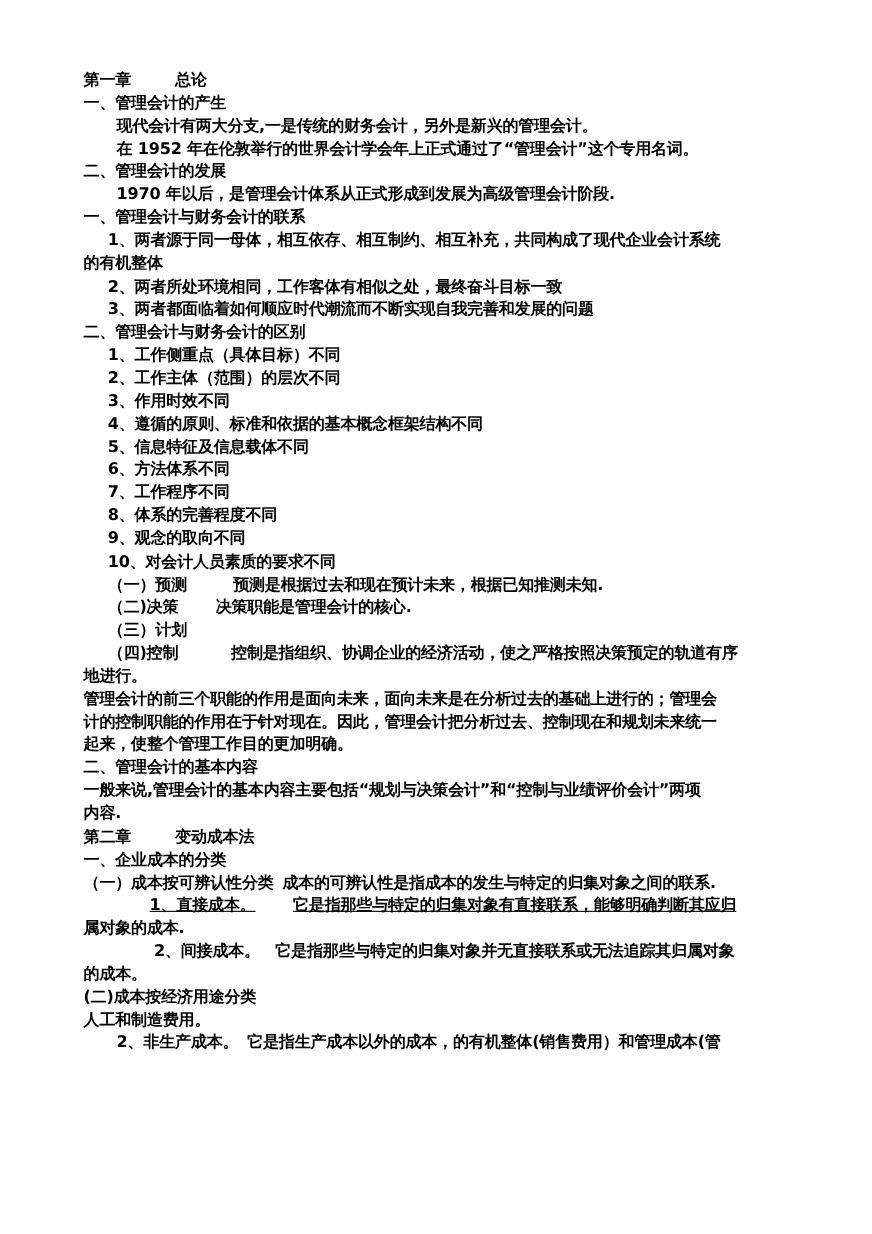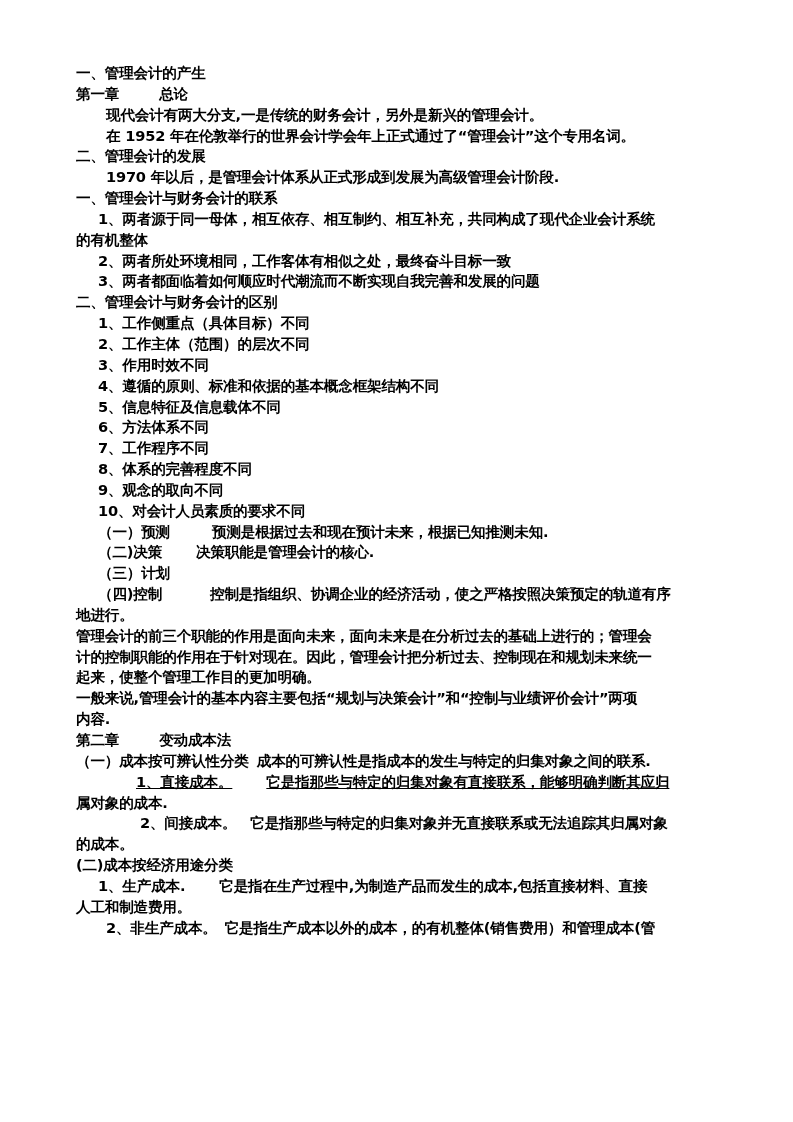--- a/index.html
+++ b/index.html
@@ -41,24 +41,24 @@
     .gap-ctl { width: 48px; }
     .gap-s { width: 14px; }
     .gap-m { width: 34px; }
     .gap-sm { width: 8px; }
   </style>
 </head>
 <body>
 
 <div class="page">
 
-  <div class="line">一、管理会计的产生</div>
   <div class="line">
     <span>第一章</span><span class="gap gap-ch"></span><span>总论</span>
   </div>
+  <div class="line">一、管理会计的产生</div>
   <div class="line indent2">现代会计有两大分支,一是传统的财务会计，另外是新兴的管理会计。</div>
   <div class="line indent2">在 1952 年在伦敦举行的世界会计学会年上正式通过了“管理会计”这个专用名词。</div>
   <div class="line">二、管理会计的发展</div>
   <div class="line indent2">1970 年以后，是管理会计体系从正式形成到发展为高级管理会计阶段.</div>
 
   <div class="line">一、管理会计与财务会计的联系</div>
   <div class="line indent1">1、两者源于同一母体，相互依存、相互制约、相互补充，共同构成了现代企业会计系统</div>
   <div class="line">的有机整体</div>
   <div class="line indent1">2、两者所处环境相同，工作客体有相似之处，最终奋斗目标一致</div>
   <div class="line indent1">3、两者都面临着如何顺应时代潮流而不断实现自我完善和发展的问题</div>
@@ -85,39 +85,38 @@
     <span>（三）计划</span>
   </div>
   <div class="line indent1">
     <span>（四)控制</span><span class="gap gap-ctl"></span><span>控制是指组织、协调企业的经济活动，使之严格按照决策预定的轨道有序</span>
   </div>
   <div class="line">地进行。</div>
   <div class="line">管理会计的前三个职能的作用是面向未来，面向未来是在分析过去的基础上进行的；管理会</div>
   <div class="line">计的控制职能的作用在于针对现在。因此，管理会计把分析过去、控制现在和规划未来统一</div>
   <div class="line">起来，使整个管理工作目的更加明确。</div>
 
+  <div class="line">二、管理会计的基本内容</div>
   <div class="line">一般来说,管理会计的基本内容主要包括“规划与决策会计”和“控制与业绩评价会计”两项</div>
   <div class="line">内容.</div>
 
   <div class="line">
     <span>第二章</span><span class="gap gap-ch"></span><span>变动成本法</span>
   </div>
+  <div class="line">一、企业成本的分类</div>
   <div class="line">
     <span>（一）成本按可辨认性分类</span><span class="gap gap-sm"></span><span>成本的可辨认性是指成本的发生与特定的归集对象之间的联系.</span>
   </div>
   <div class="line indent-big">
     <span>1、直接成本。</span><span class="gap gap-m"></span><span>它是指那些与特定的归集对象有直接联系，能够明确判断其应归</span>
   </div>
   <div class="line">属对象的成本.</div>
   <div class="line indent-big2">
     <span>2、间接成本。</span><span class="gap gap-s"></span><span>它是指那些与特定的归集对象并无直接联系或无法追踪其归属对象</span>
   </div>
   <div class="line">的成本。</div>
   <div class="line">(二)成本按经济用途分类</div>
-  <div class="line indent1">
-    <span>1、生产成本.</span><span class="gap gap-m"></span><span>它是指在生产过程中,为制造产品而发生的成本,包括直接材料、直接</span>
-  </div>
   <div class="line">人工和制造费用。</div>
   <div class="line indent2">
     <span>2、非生产成本。</span><span class="gap gap-sm"></span><span>它是指生产成本以外的成本，的有机整体(销售费用）和管理成本(管</span>
   </div>
 
 </div>
 
 </body></html>

